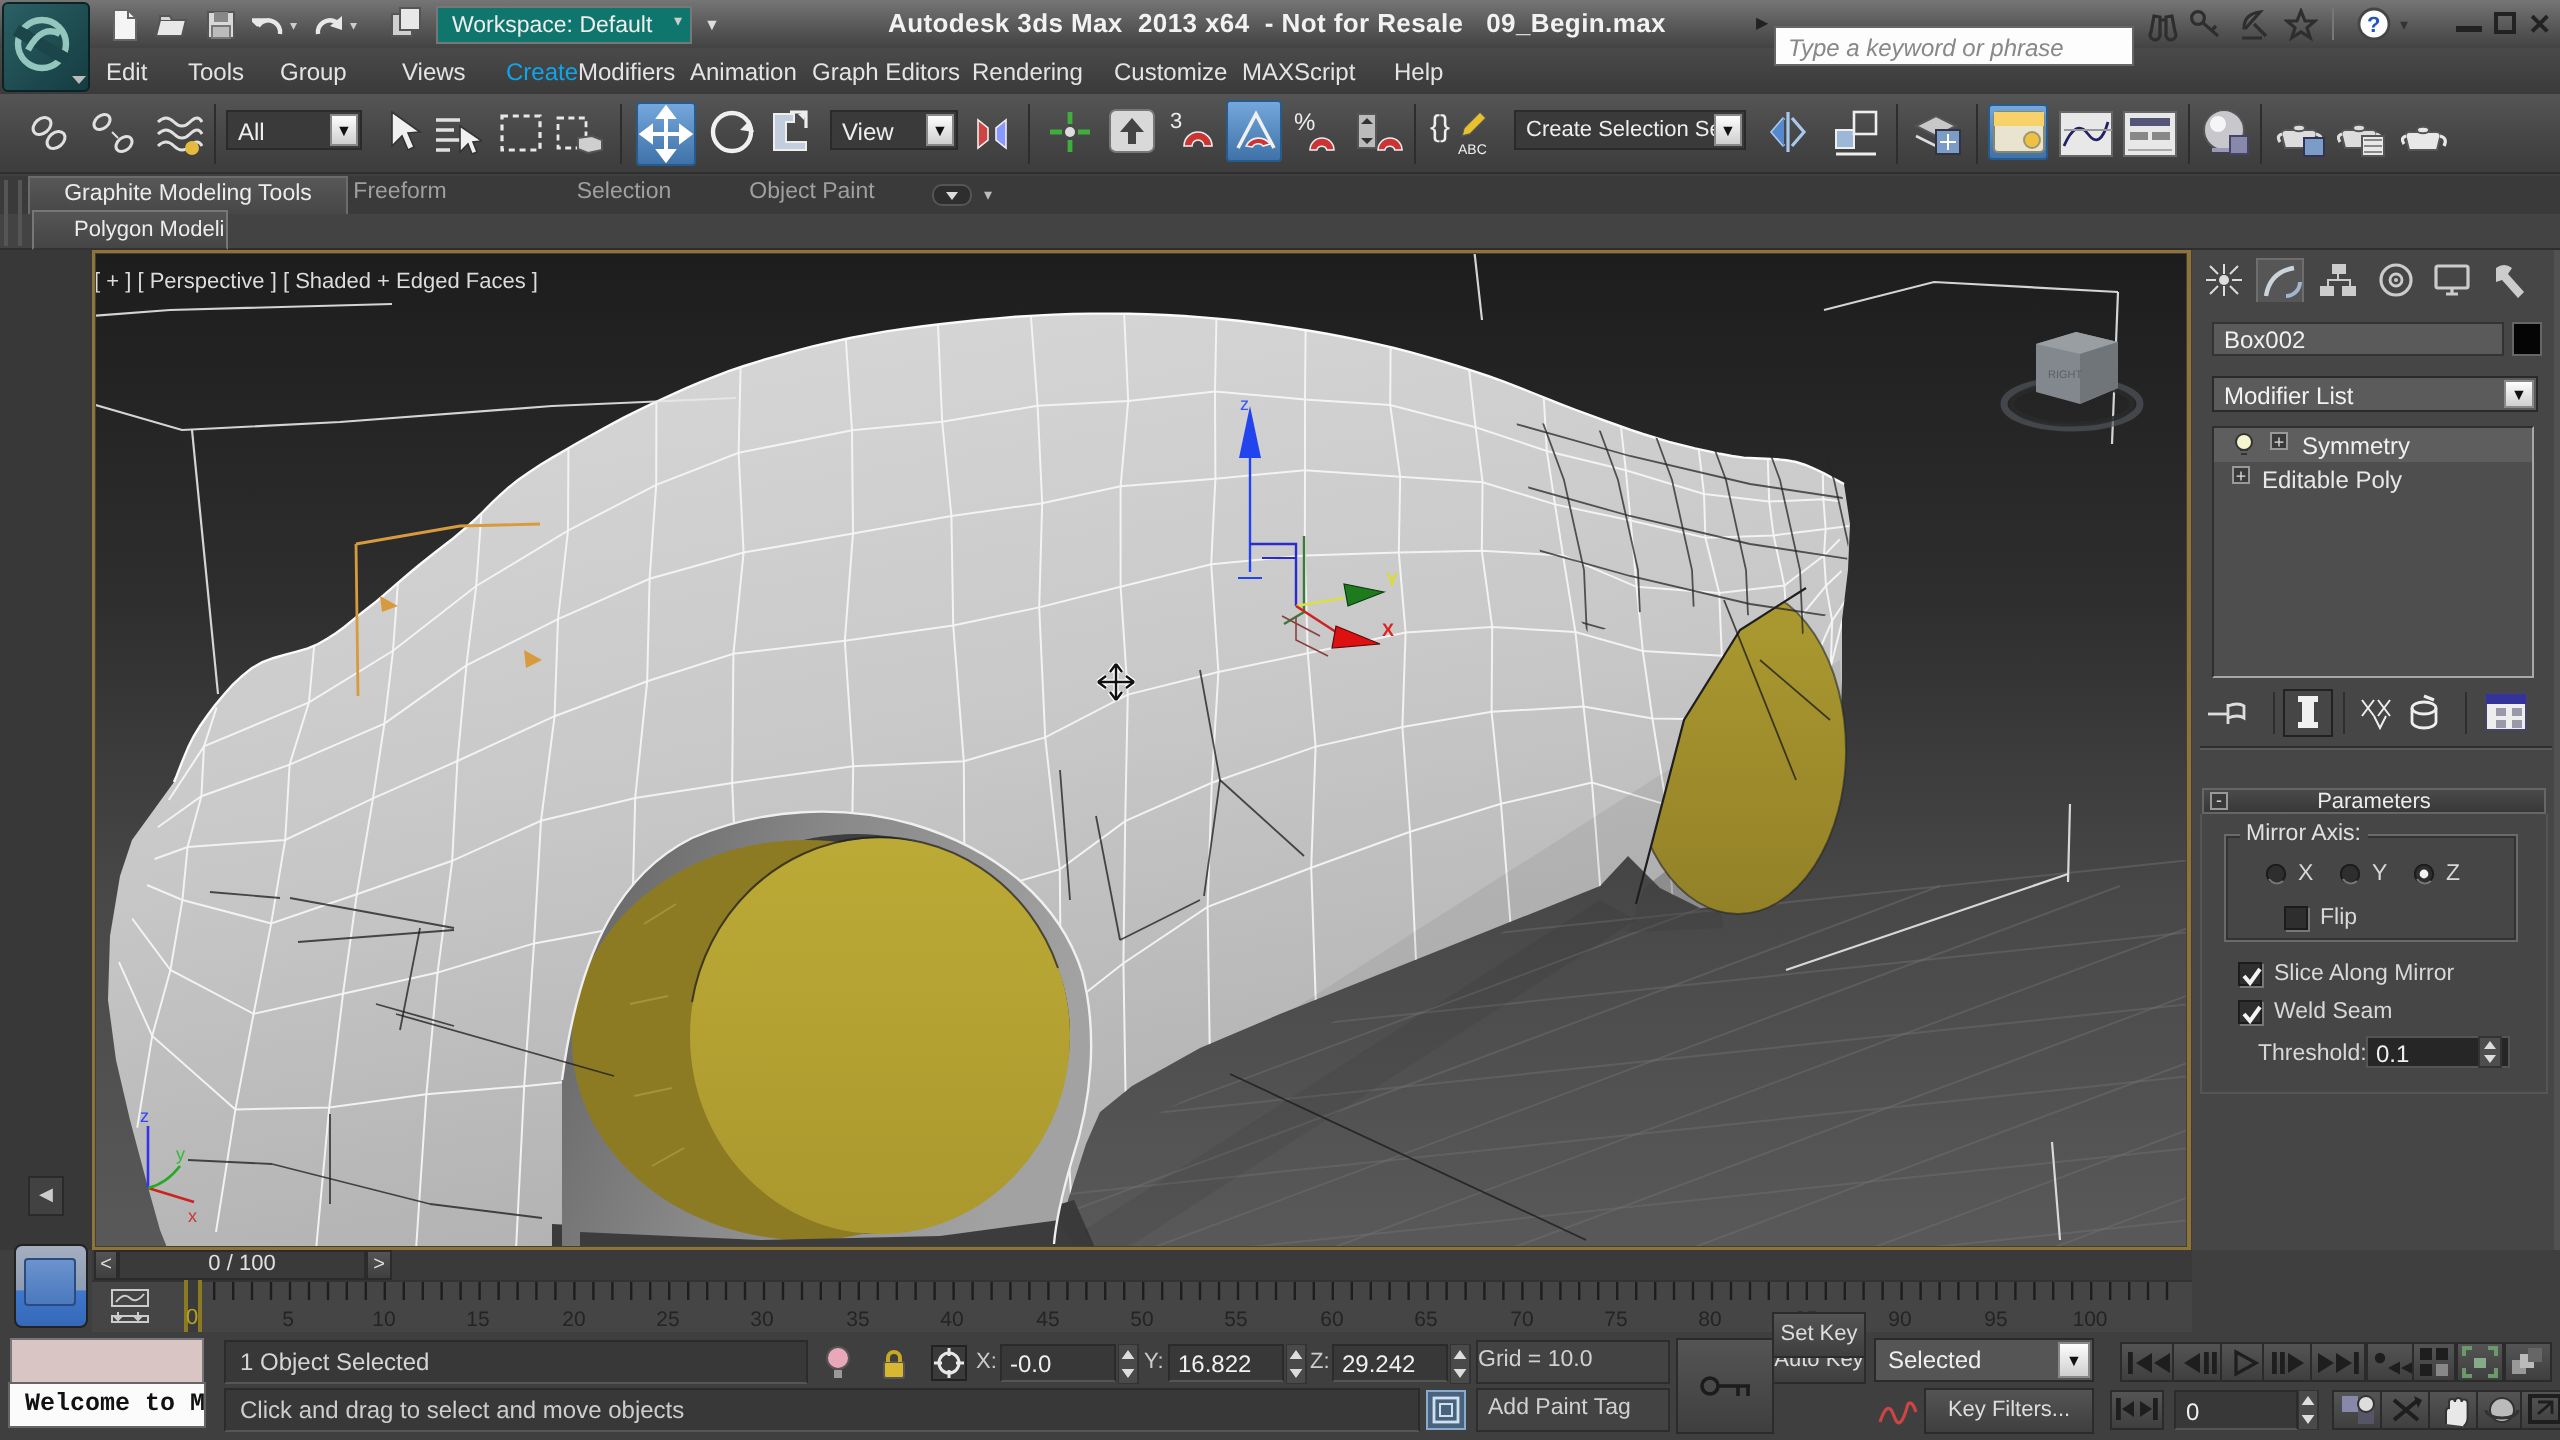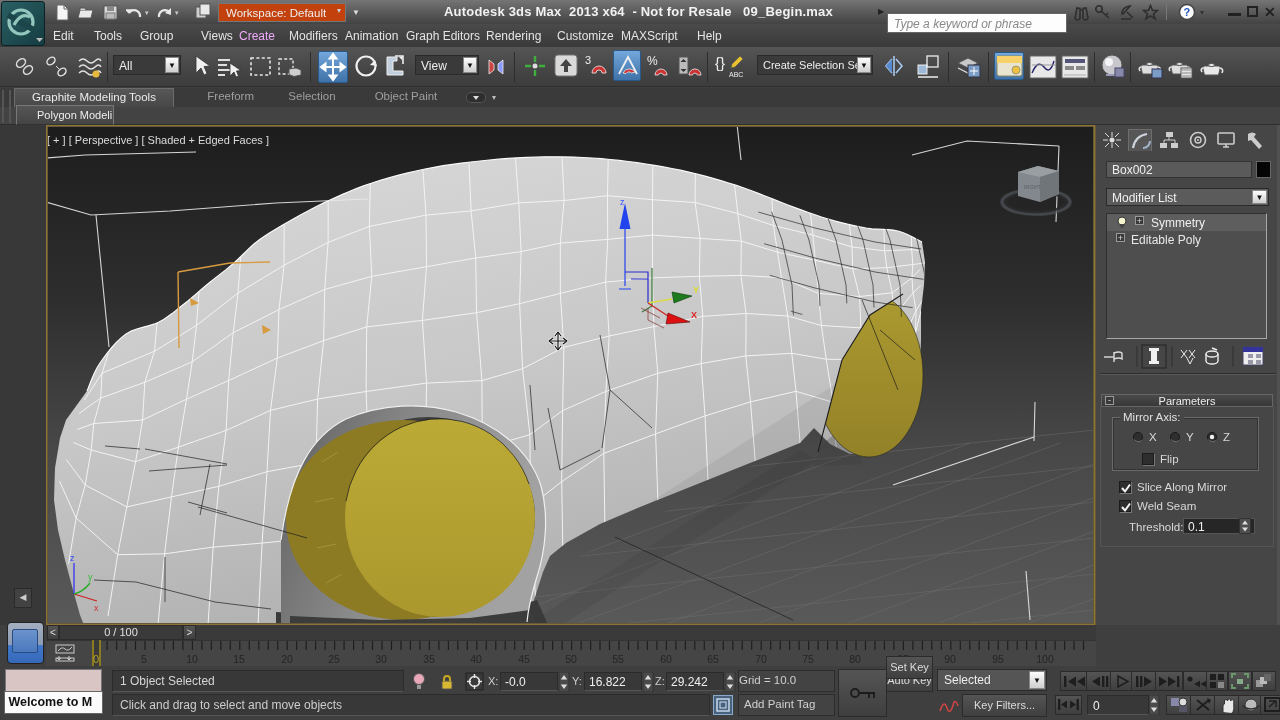--- a/index.html
+++ b/index.html
@@ -244,21 +244,21 @@
 <div class="abs" style="left:155px;top:4px;width:17px;height:17px"><svg width="19" height="17">
       <path d="M4,13 a6,6 0 0 1 9,-6 l2,2" fill="none" stroke="#e8e8e8" stroke-width="2.2"></path>
       <path d="M16,4 l0,7 -6,-2 z" fill="#e8e8e8"></path>
     </svg></div>
 <div class="abs" style="left:194px;top:3px;width:17px;height:17px"><svg width="18" height="18">
       <rect x="2" y="4" width="10" height="11" fill="#cfcfcf" stroke="#555"></rect>
       <rect x="6" y="1" width="10" height="11" fill="#e8e8e8" stroke="#555"></rect>
     </svg></div>
 <div class="abs" style="left:145px;top:9px;color:#ccc;font-size:7px">▾</div>
 <div class="abs" style="left:175px;top:9px;color:#ccc;font-size:7px">▾</div>
-<div class="abs combo" style="left:218px;top:3px;width:128px;height:19px;background:#c2410c;border-color:#777">
+<div class="abs combo" style="left:218px;top:3px;width:128px;height:19px;background:#0f766e;border-color:#777">
     <span style="position:absolute;left:7px;top:3px;color:#eee;font-size:11.5px">Workspace: Default</span>
     <span style="position:absolute;right:4px;top:2px;color:#ccc;font-size:8px">▾</span>
   </div>
 <div class="abs" style="left:352px;top:8px;color:#ddd;font-size:8px">▼</div>
 <div class="abs" style="left:444px;top:4px;width:460px;color:#f2f2f2;font-weight:bold;font-size:13px;letter-spacing:0.2px;white-space:nowrap">Autodesk 3ds Max&nbsp; 2013 x64&nbsp; - Not for Resale&nbsp;&nbsp;&nbsp;09_Begin.max</div>
 <div class="abs" style="left:878px;top:7px;color:#222;font-size:8px">▶</div>
 <div class="abs" style="left:887px;top:13px;width:180px;height:20px;background:#fdfdfd;border:1px solid #666">
     <span style="position:absolute;left:6px;top:3px;color:#888;font-style:italic">Type a keyword or phrase</span>
   </div>
 <div class="abs" style="left:1073px;top:4px;width:17px;height:17px"><svg width="17" height="17">
@@ -291,21 +291,21 @@
       <text x="5.5" y="13" font-size="11" font-weight="bold" fill="#2255bb">?</text>
     </svg></div>
 <div class="abs" style="left:1200px;top:8px;color:#333;font-size:8px">▾</div>
 <div class="abs" style="left:1228px;top:13px;width:13px;height:3px;background:#222"></div>
 <div class="abs" style="left:1247px;top:6px;width:11px;height:11px;border:2px solid #222"></div>
 <div class="abs" style="left:1264px;top:4px;color:#222;font-size:14px;font-weight:bold">✕</div>
 <div class="abs" style="left:53px;top:29px;color:#e4e4e4">Edit</div>
 <div class="abs" style="left:94px;top:29px;color:#e4e4e4">Tools</div>
 <div class="abs" style="left:140px;top:29px;color:#e4e4e4">Group</div>
 <div class="abs" style="left:201px;top:29px;color:#e4e4e4">Views</div>
-<div class="abs" style="left:239px;top:29px;color:#f0abfc">Create</div>
+<div class="abs" style="left:253px;top:29px;color:#0ea5e9">Create</div>
 <div class="abs" style="left:289px;top:29px;color:#e4e4e4">Modifiers</div>
 <div class="abs" style="left:345px;top:29px;color:#e4e4e4">Animation</div>
 <div class="abs" style="left:406px;top:29px;color:#e4e4e4">Graph Editors</div>
 <div class="abs" style="left:486px;top:29px;color:#e4e4e4">Rendering</div>
 <div class="abs" style="left:557px;top:29px;color:#e4e4e4">Customize</div>
 <div class="abs" style="left:621px;top:29px;color:#e4e4e4">MAXScript</div>
 <div class="abs" style="left:697px;top:29px;color:#e4e4e4">Help</div>
 <div class="abs" style="left:0;top:47px;width:1280px;height:40px;background:linear-gradient(#555,#454545 60%,#3d3d3d);border-bottom:1px solid #2e2e2e"></div>
 <div class="abs" style="left:12px;top:53px;width:26px;height:28px"><svg width="26" height="28">
       <g fill="none" stroke="#e0e0e0" stroke-width="1.5">
@@ -466,21 +466,21 @@
     </svg></div>
 <div class="abs" style="left:1198px;top:51px;width:28px;height:30px"><svg width="28" height="30">
       <path d="M7,15 h13 a2,2 0 0 1 2,3 l-1.5,6 h-14 l-1.5,-6 a2,2 0 0 1 2,-3" fill="#e8e8e8" stroke="#555"></path>
       <path d="M5,17 q-3,1 -1,4 M22,17 q4,1 2,5" fill="none" stroke="#e8e8e8" stroke-width="1.6"></path>
       <ellipse cx="13.5" cy="14" rx="3" ry="1.6" fill="#e8e8e8" stroke="#555"></ellipse>
     </svg></div>
 <div class="abs" style="left:0;top:88px;width:1280px;height:19px;background:#3a3a3a"></div>
 <div class="abs" style="left:0;top:107px;width:1280px;height:18px;background:#434343;border-bottom:1px solid #2e2e2e"></div>
 <div class="abs" style="left:2px;top:90px;width:9px;height:33px;border-left:2px solid #555;border-right:2px solid #555"></div>
 <div class="abs" style="left:14px;top:88px;width:160px;height:19px;background:linear-gradient(#575757,#474747);border:1px solid #6c6c6c;border-bottom:none;text-align:center;padding-top:2px;color:#ececec;font-size:11.5px">Graphite Modeling Tools</div>
-<div class="abs" style="left:194px;top:90px;width:60px;color:#9f9f9f;text-align:right;font-size:11.5px">Freeform</div>
+<div class="abs" style="left:170px;top:90px;width:60px;color:#9f9f9f;text-align:center;font-size:11.5px">Freeform</div>
 <div class="abs" style="left:282px;top:90px;width:60px;color:#9f9f9f;text-align:center;font-size:11.5px">Selection</div>
 <div class="abs" style="left:366px;top:90px;width:80px;color:#9f9f9f;text-align:center;font-size:11.5px">Object Paint</div>
 <div class="abs" style="left:466px;top:92px;width:20px;height:11px;background:#2e2e2e;border-radius:5px;border:1px solid #555">
     <div style="margin:3px auto 0;width:0;height:0;border-left:3.5px solid transparent;border-right:3.5px solid transparent;border-top:4px solid #ddd"></div>
   </div>
 <div class="abs" style="left:492px;top:93px;color:#bbb;font-size:8px">▾</div>
 <div class="abs" style="left:16px;top:105px;width:98px;height:20px;background:linear-gradient(#555,#454545);border:1px solid #777;border-bottom-color:#333;color:#ececec;padding:3px 0 0 20px;font-size:11px;white-space:nowrap;overflow:hidden">Polygon Modeling</div>
 <div class="abs" style="left:1096px;top:125px;width:184px;height:540px;background:#464646"></div>
 <div class="abs" style="left:1277px;top:125px;width:3px;height:595px;background:#515151"></div>
 <div class="abs" style="left:0;top:125px;width:46px;height:500px;background:#383838"></div>
@@ -734,21 +734,21 @@
 <div class="abs" style="left:7px;top:622px;width:37px;height:42px;border-radius:4px;background:linear-gradient(#a4afc0,#8d9cb4 55%,#3f78cc 56%,#3668b8);border:1px solid #222">
     <div style="position:absolute;left:4px;top:6px;width:26px;height:24px;background:linear-gradient(#6b93cd,#4a79bd);border:1px solid #2a4a80;border-radius:2px"></div>
   </div>
 <svg class="abs" style="left:55px;top:644px" width="20" height="18">
     <rect x="1" y="1" width="18" height="8" fill="none" stroke="#ccc"></rect>
     <path d="M3,7 q4,-5 7,-2 t7,-2" stroke="#ccc" fill="none"></path>
     <path d="M4,12 l0,4 m-2,-2 l2,2 2,-2 M14,12 l0,4 m-2,-2 l2,2 2,-2" stroke="#ccc" fill="none"></path>
     <rect x="1" y="14" width="18" height="3" fill="none" stroke="#ccc"></rect>
   </svg>
 <div class="abs" style="left:5px;top:669px;width:97px;height:22px;background:#d9c6c4;border:1px solid #777;border-bottom:none"></div>
-<div class="abs" style="left:4px;top:691px;width:99px;height:23px;background:#fbfbfb;border:1px solid #666;color:#111;font-family:Liberation Sans, sans-serif;font-weight:bold;font-size:12.5px;line-height:21px;white-space:nowrap;overflow:hidden">&nbsp;Welcome to M</div>
+<div class="abs" style="left:4px;top:691px;width:99px;height:23px;background:#fbfbfb;border:1px solid #666;color:#111;font-family:Liberation Mono, monospace;font-weight:bold;font-size:12.5px;line-height:21px;white-space:nowrap;overflow:hidden">&nbsp;Welcome to M</div>
 <div class="abs field" style="left:112px;top:670px;width:292px;height:22px;color:#d5d5d5;padding:3px 0 0 7px;font-size:12px">1 Object Selected</div>
 <div class="abs field" style="left:112px;top:694px;width:598px;height:22px;color:#cdcdcd;padding:3px 0 0 7px;font-size:12px">Click and drag to select and move objects</div>
 <svg class="abs" style="left:411px;top:672px" width="16" height="19">
     <circle cx="8" cy="7" r="5.5" fill="#e8a8b8" stroke="#555"></circle>
     <rect x="6" y="13" width="4" height="4" fill="#999"></rect>
   </svg>
 <svg class="abs" style="left:439px;top:673px" width="16" height="18">
     <rect x="3" y="8" width="10" height="8" rx="1" fill="#d8b830" stroke="#555"></rect>
     <path d="M5,8 v-2 a3,3 0 0 1 6,0 v2" fill="none" stroke="#c8a820" stroke-width="2"></path>
   </svg>

